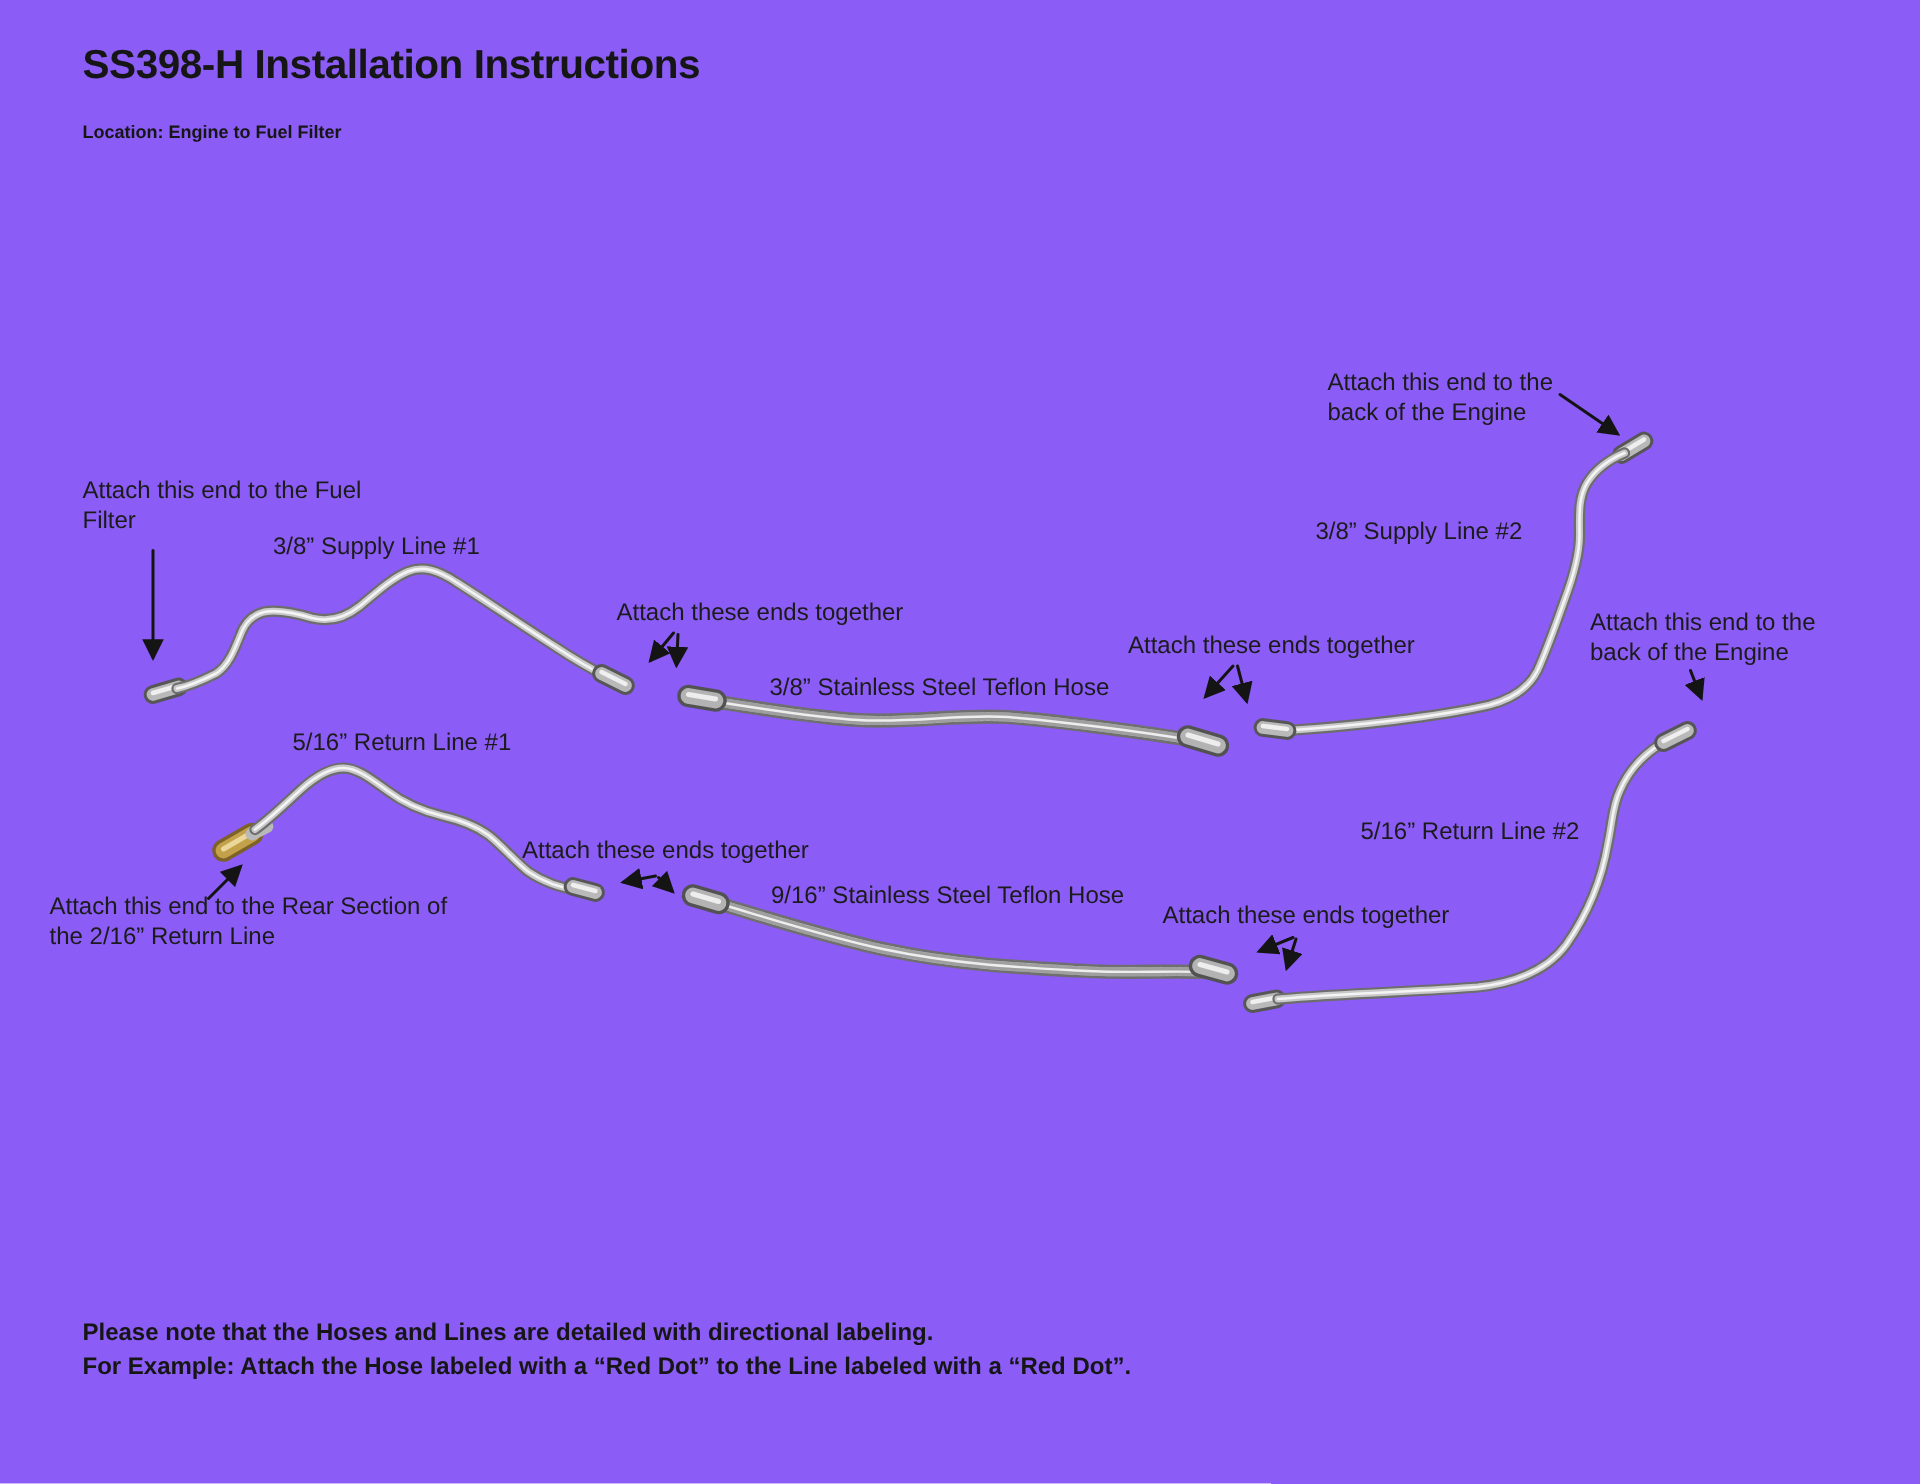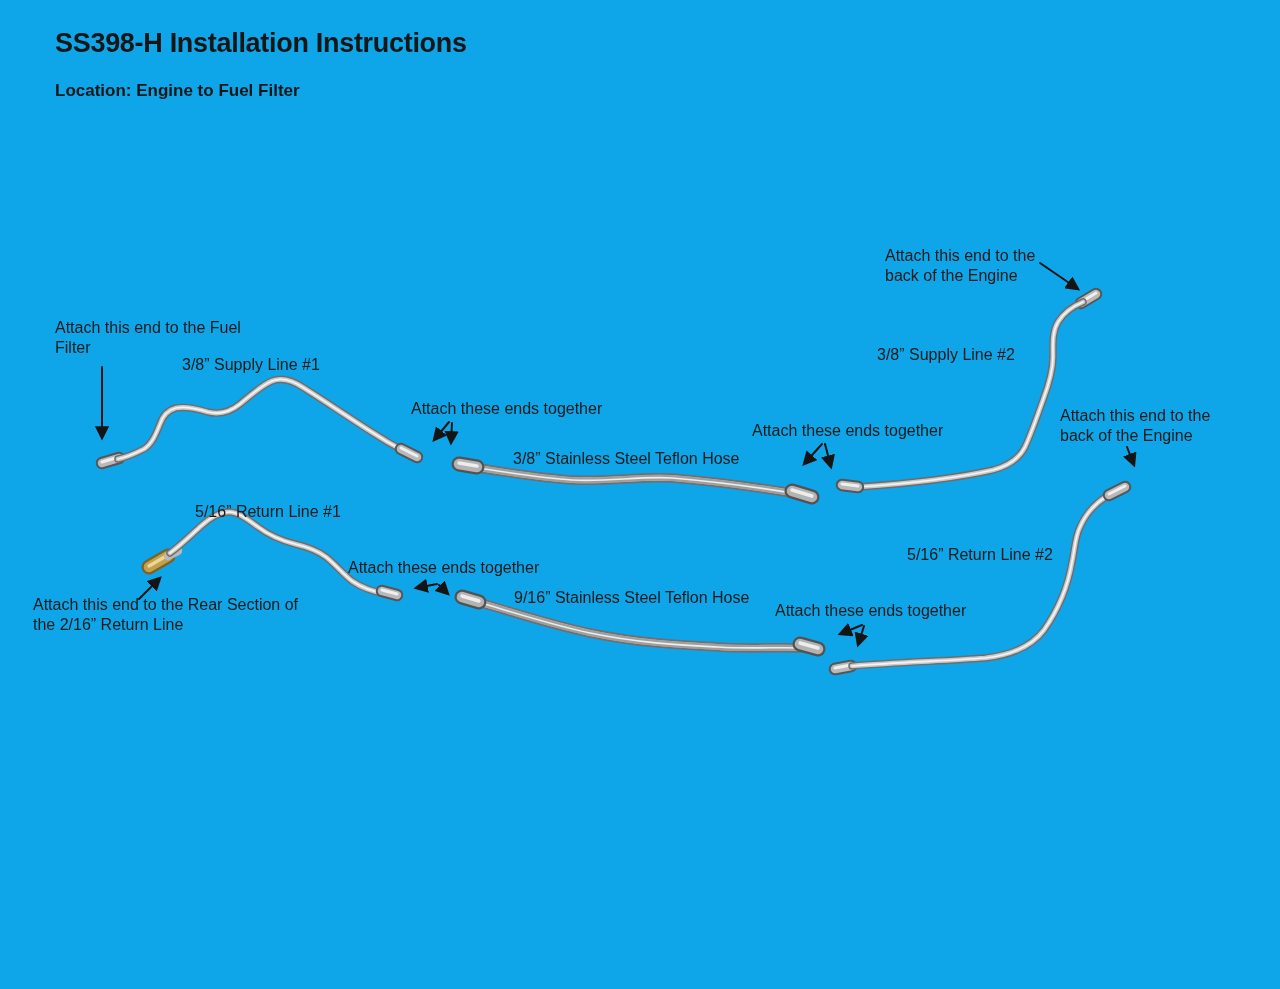--- a/index.html
+++ b/index.html
@@ -1,29 +1,29 @@
 <!DOCTYPE html>
 <html><head>
 <meta charset="utf-8">
 <style>
   html,body{margin:0;padding:0;background:#ffffff;}
   #page{
     position:relative;
     width:1280px;height:989px;
-    background:#0ea5e9;
+    background:#8b5cf6;
     font-family:"Liberation Sans", sans-serif;
     color:#1c1c1c;
     overflow:hidden;
   }
   .abs{position:absolute;}
   .title{
     font-size:27px;font-weight:bold;letter-spacing:-0.3px;color:#161616;
   }
   .subhead{
-    font-size:17px;font-weight:bold;color:#161616;
+    font-size:12px;font-weight:bold;color:#161616;
   }
   .lbl{
     position:absolute;
     font-size:16px;line-height:1.28;color:#1b1b1b;
     white-space:normal;
   }
   .nowrap{white-space:nowrap;}
   .footer-note{
     font-size:16px;font-weight:bold;line-height:23px;color:#161616;
   }
@@ -170,26 +170,30 @@
   <div class="lbl nowrap" style="left:182px;top:355px;">3/8” Supply Line #1</div>
 
   <div class="lbl nowrap" style="left:411px;top:399px;">Attach these ends together</div>
 
   <div class="lbl nowrap" style="left:513px;top:449px;">3/8” Stainless Steel Teflon Hose</div>
 
   <div class="lbl nowrap" style="left:752px;top:421px;">Attach these ends together</div>
 
   <div class="lbl" style="left:1060px;top:406px;width:162px;">Attach this end to the back of the Engine</div>
 
-  <div class="lbl nowrap" style="left:195px;top:486px;margin-top:16px;">5/16” Return Line #1</div>
+  <div class="lbl nowrap" style="left:195px;top:486px;">5/16” Return Line #1</div>
 
   <div class="lbl nowrap" style="left:348px;top:558px;">Attach these ends together</div>
 
   <div class="lbl" style="left:33px;top:595px;width:288px;">Attach this end to the Rear Section of the 2/16” Return Line</div>
 
   <div class="lbl nowrap" style="left:514px;top:588px;">9/16” Stainless Steel Teflon Hose</div>
 
   <div class="lbl nowrap" style="left:775px;top:601px;">Attach these ends together</div>
 
   <div class="lbl nowrap" style="left:907px;top:545px;">5/16” Return Line #2</div>
 
+  <div class="abs" style="left:55px;top:877px;">
+    <div class="footer-note">Please note that the Hoses and Lines are detailed with directional labeling.</div>
+    <div class="footer-note">For Example: Attach the Hose labeled with a “Red Dot” to the Line labeled with a “Red Dot”.</div>
+  </div>
 
 </div>
 
 </body></html>

